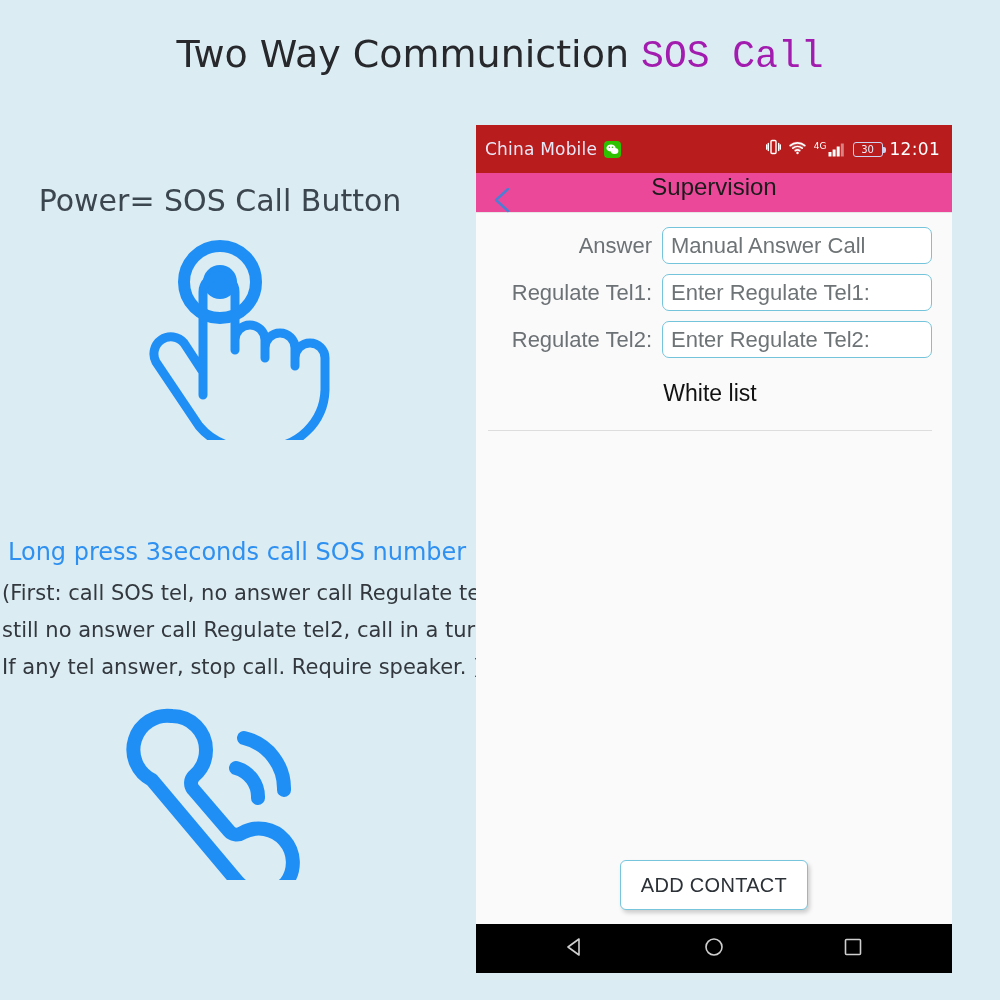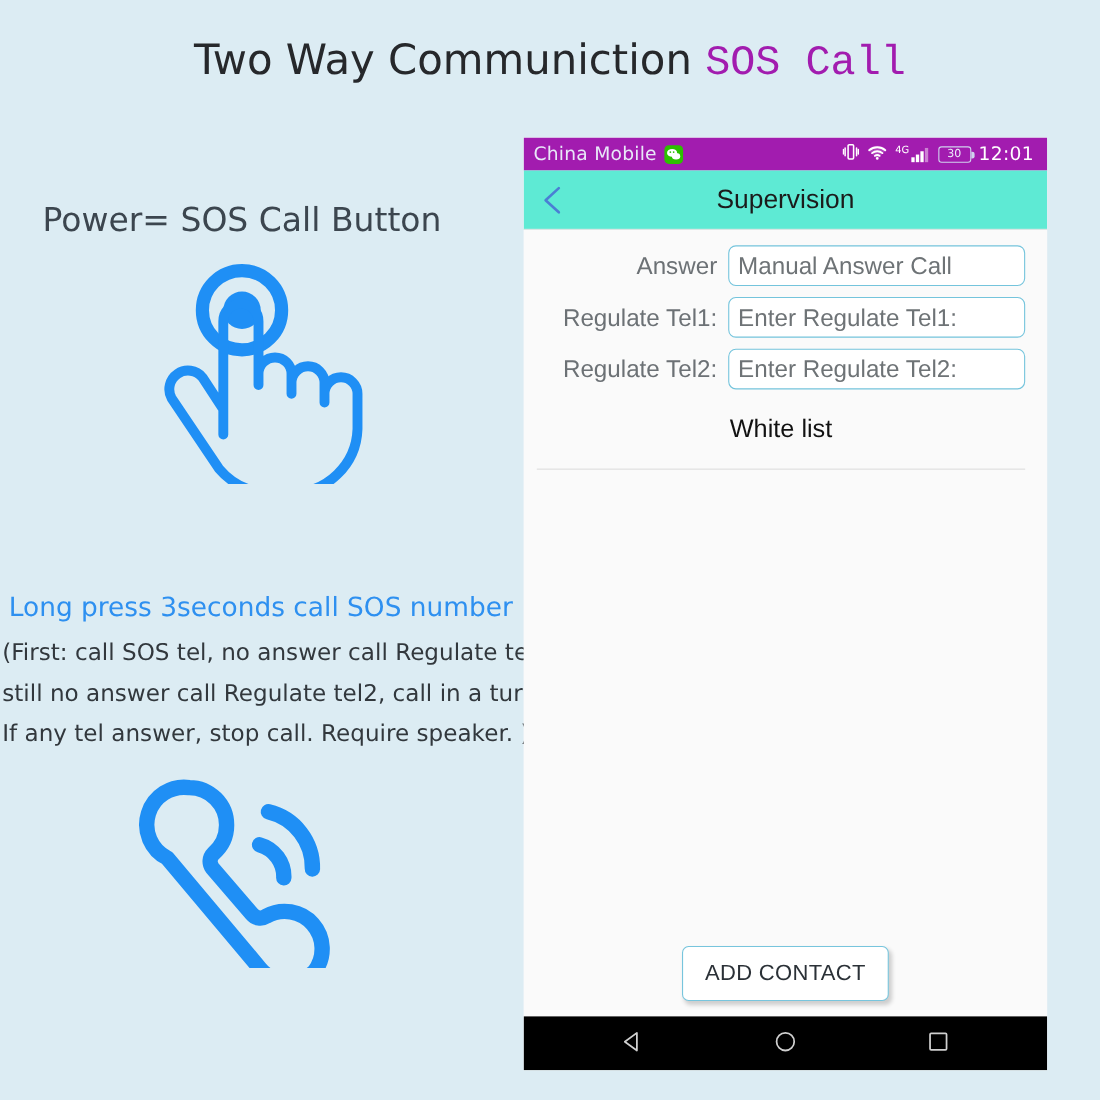--- a/index.html
+++ b/index.html
@@ -49,21 +49,21 @@
   
   .phone {
     position: absolute; left: 476px; top: 125px;
     width: 476px; height: 848px;
     background: #fafafa;
     overflow: hidden;
   }
 
   .statusbar {
     position: relative;
-    height: 30px; background: #a21caf;
+    height: 48px; background: #b91c1c;
     display: flex; align-items: center;
     padding: 0 12px 0 9px;
     color: #ffffff;
   }
   .carrier { font-size: 17px; color: #e8e8f8; letter-spacing: .2px; }
   .wechat-badge {
     width: 17px; height: 17px; margin-left: 7px; border-radius: 4px;
     background: #2dc100; display: inline-flex; align-items: center; justify-content: center;
   }
   .sb-right { margin-left: auto; display: flex; align-items: center; gap: 7px; }
@@ -73,22 +73,22 @@
     border: 1.6px solid #cfd2ee; border-radius: 3px;
     display: flex; align-items: center; justify-content: center;
     font-size: 10px; color: #eceefb;
   }
   .batt:after {
     content: ""; position: absolute; right: -4px; top: 4px;
     width: 2.5px; height: 6px; background: #cfd2ee; border-radius: 0 2px 2px 0;
   }
 
   .appbar {
-    position: relative; height: 54px; background: #5eead4;
-    display: flex; align-items: center;
+    position: relative; height: 40px; background: #ec4899;
+    display: flex; align-items: flex-start;
     border-bottom: 1px solid #e6e6e6;
   }
   .back-chevron { position: absolute; left: 16px; top: 13px; }
   .appbar-title {
     width: 100%; text-align: center;
     font-size: 24px; color: #1b1b1b; font-family: "Liberation Sans", sans-serif;
   }
 
   .form {
     padding: 14px 20px 0 12px;

